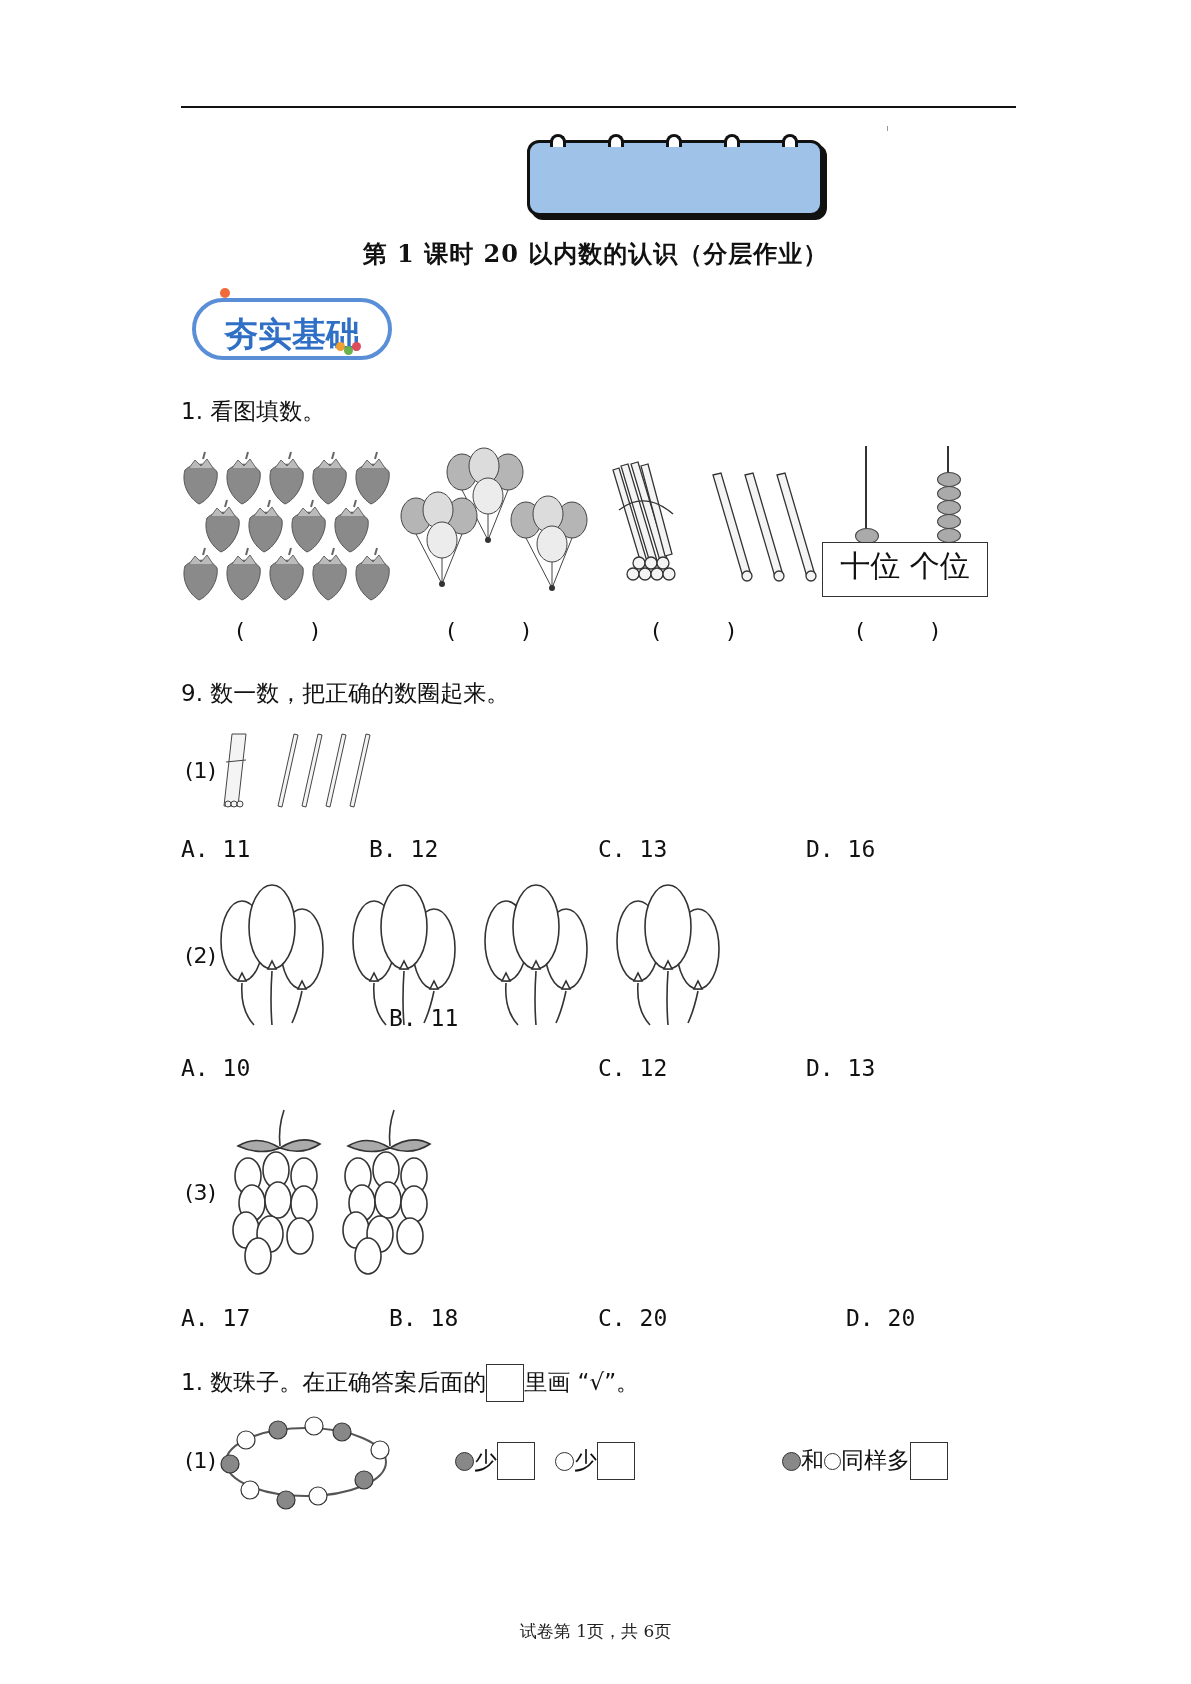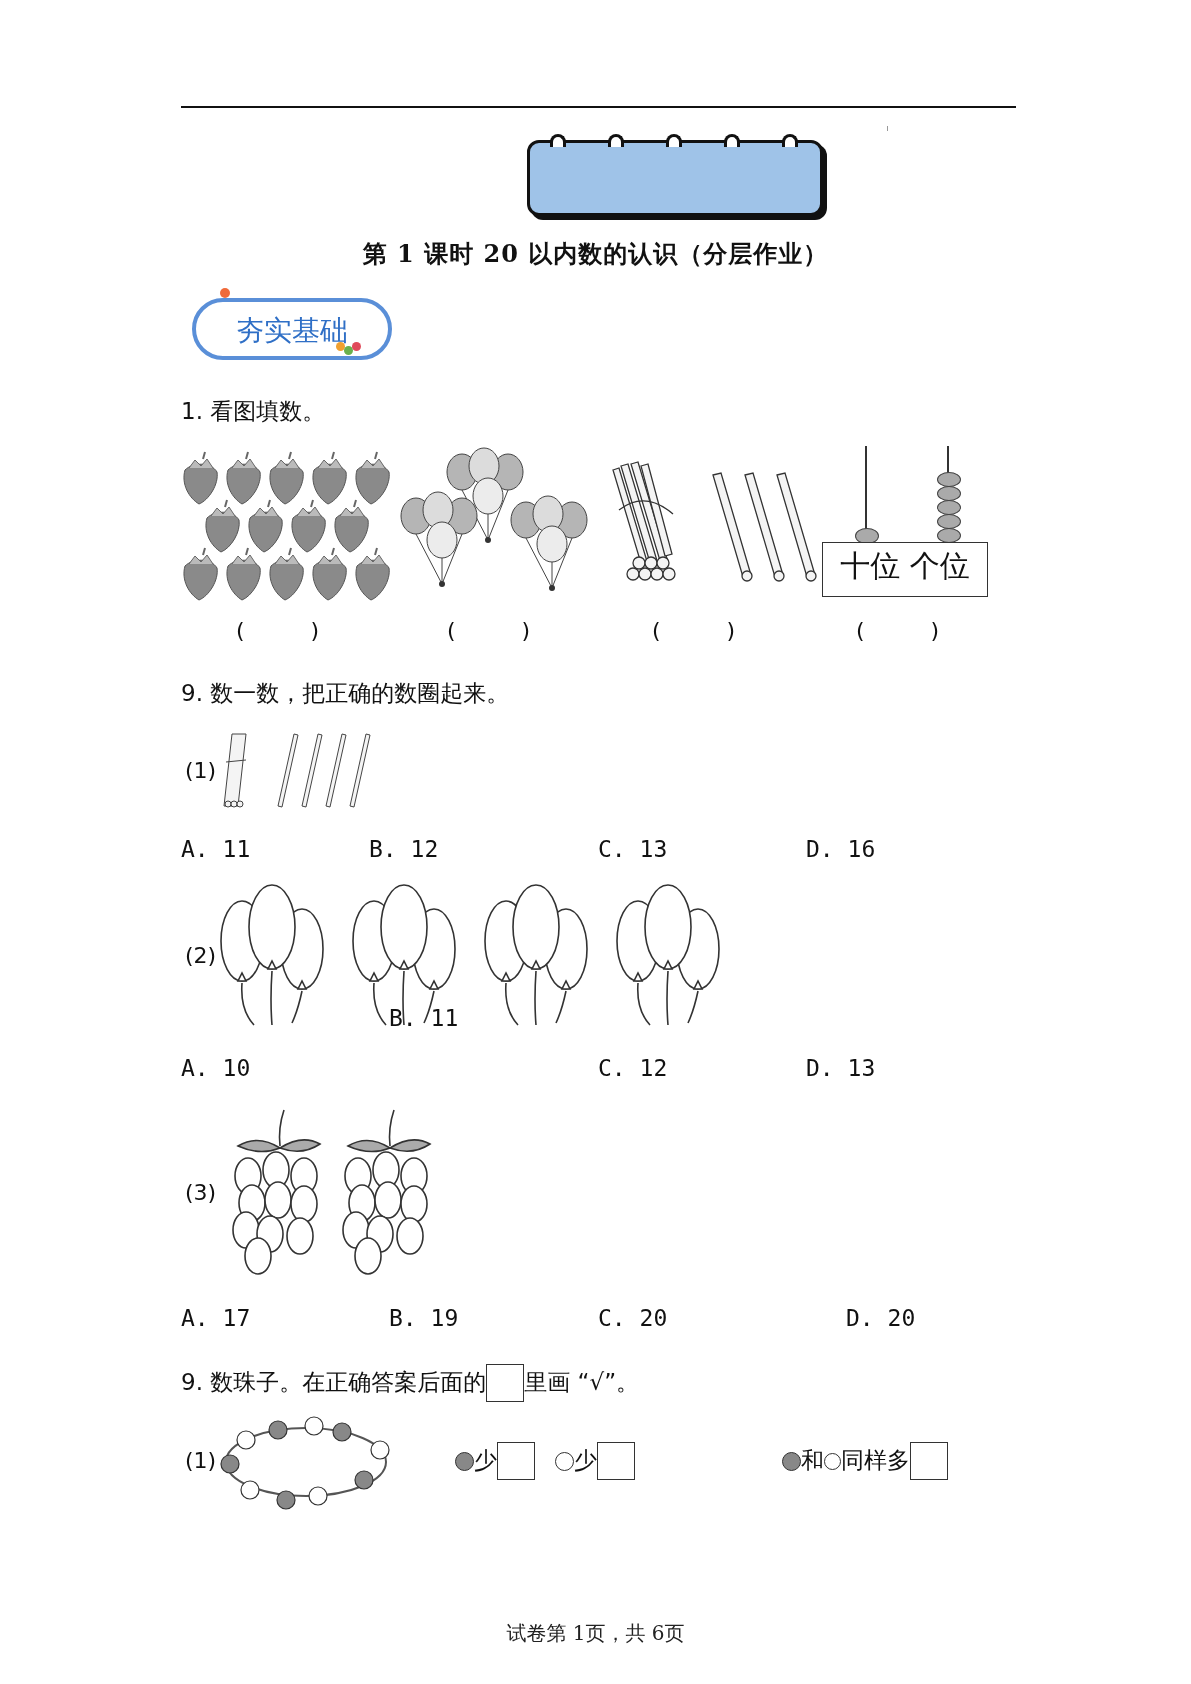--- a/index.html
+++ b/index.html
@@ -4,30 +4,30 @@
 <style>
   html,body{margin:0;padding:0;background:#fff;}
   body{width:1191px;height:1684px;position:relative;overflow:hidden;font-family:"DejaVu Sans","Liberation Sans",sans-serif;color:#111;}
   .abs{position:absolute;}
   .topline{left:181px;top:106px;width:835px;height:2px;background:#111;}
   .badge{left:527px;top:140px;width:290px;height:70px;background:#9fc3e8;border:3px solid #111;border-radius:12px;box-shadow:4px 4px 0 #111;}
   .badge .ring{position:absolute;top:-9px;width:10px;height:10px;border:3px solid #111;border-bottom:none;border-radius:8px 8px 0 0;background:#fff;}
   .badge-text{position:absolute;left:0;right:0;top:14px;text-align:center;font-size:34px;font-weight:bold;color:#111;letter-spacing:2px;text-shadow:2px 2px 0 #f2c230;font-family:"DejaVu Sans",sans-serif;}
   .title{left:0;width:1191px;top:238px;text-align:center;font-size:24px;font-weight:bold;letter-spacing:1px;font-family:"DejaVu Serif",serif;}
   .section{left:192px;top:298px;width:200px;height:62px;border:4px solid #5a8fd8;border-radius:34px;box-sizing:border-box;}
-  .section-text{position:absolute;left:0;right:0;top:10px;text-align:center;font-size:28px;font-weight:normal;color:#2f6fc6;}
+  .section-text{position:absolute;left:0;right:0;top:10px;text-align:center;font-size:34px;font-weight:bold;color:#2f6fc6;}
   .section .spark{position:absolute;left:24px;top:-14px;width:10px;height:10px;background:#f06a3a;border-radius:50%;}
   .dot{position:absolute;width:9px;height:9px;border-radius:50%;}
   .q{font-size:23px;left:181px;}
   .paren{font-size:22px;}
   .opt{font-size:23px;font-family:"DejaVu Sans Mono","Liberation Mono",monospace;}
   .sub{font-size:22px;left:185px;}
   .cbox{display:inline-block;width:36px;height:36px;border:1.5px solid #333;vertical-align:middle;background:#fff;}
   .q3opts{font-size:23px;}
-  .footer{left:0;width:1191px;top:1620px;text-align:center;font-size:20px;font-family:"DejaVu Serif",serif;color:#222;}
+  .footer{left:0;width:1191px;top:1620px;text-align:center;font-size:17px;font-family:"DejaVu Serif",serif;color:#222;}
   svg{position:absolute;overflow:visible;}
 </style>
 </head>
 <body>
 
 <div class="abs topline"></div>
 <div class="abs" style="left:887px;top:126px;width:1px;height:5px;background:#999;"></div>
 
 <div class="abs badge">
   <span class="ring" style="left:20px"></span>
@@ -192,26 +192,26 @@
         <ellipse cx="42" cy="126" rx="13" ry="18"></ellipse>
         <ellipse cx="72" cy="128" rx="13" ry="18"></ellipse>
       <ellipse cx="30" cy="148" rx="13" ry="18"></ellipse>
     </g>
   </defs>
   <use href="#gr" x="0" y="0"></use>
     <use href="#gr" x="110" y="0"></use>
 </svg>
 
 <div class="abs opt" style="left:181px;top:1305px">A. 17</div>
-<div class="abs opt" style="left:389px;top:1305px">B. 19</div>
+<div class="abs opt" style="left:389px;top:1305px">B. 18</div>
 <div class="abs opt" style="left:598px;top:1305px">C. 20</div>
 <div class="abs opt" style="left:846px;top:1305px">D. 20</div>
 
 <div class="abs q" style="top:1364px;white-space:nowrap">
-  <span>9. 数珠子。在正确答案后面的</span><span class="cbox"></span><span>里画 “√”。</span>
+  <span>1. 数珠子。在正确答案后面的</span><span class="cbox"></span><span>里画 “√”。</span>
 </div>
 
 <div class="abs sub" style="top:1448px">(1)</div>
 <svg style="left:218px;top:1418px" width="175" height="90" viewBox="0 0 175 90">
   <ellipse cx="88" cy="44" rx="80" ry="34" fill="none" stroke="#555" stroke-width="2"></ellipse>
   <g stroke="#333" stroke-width="1.2">
     <circle cx="12" cy="46" r="9" fill="#888"></circle>
     <circle cx="28" cy="22" r="9" fill="#fff"></circle>
     <circle cx="60" cy="12" r="9" fill="#888"></circle>
     <circle cx="96" cy="8" r="9" fill="#fff"></circle>

